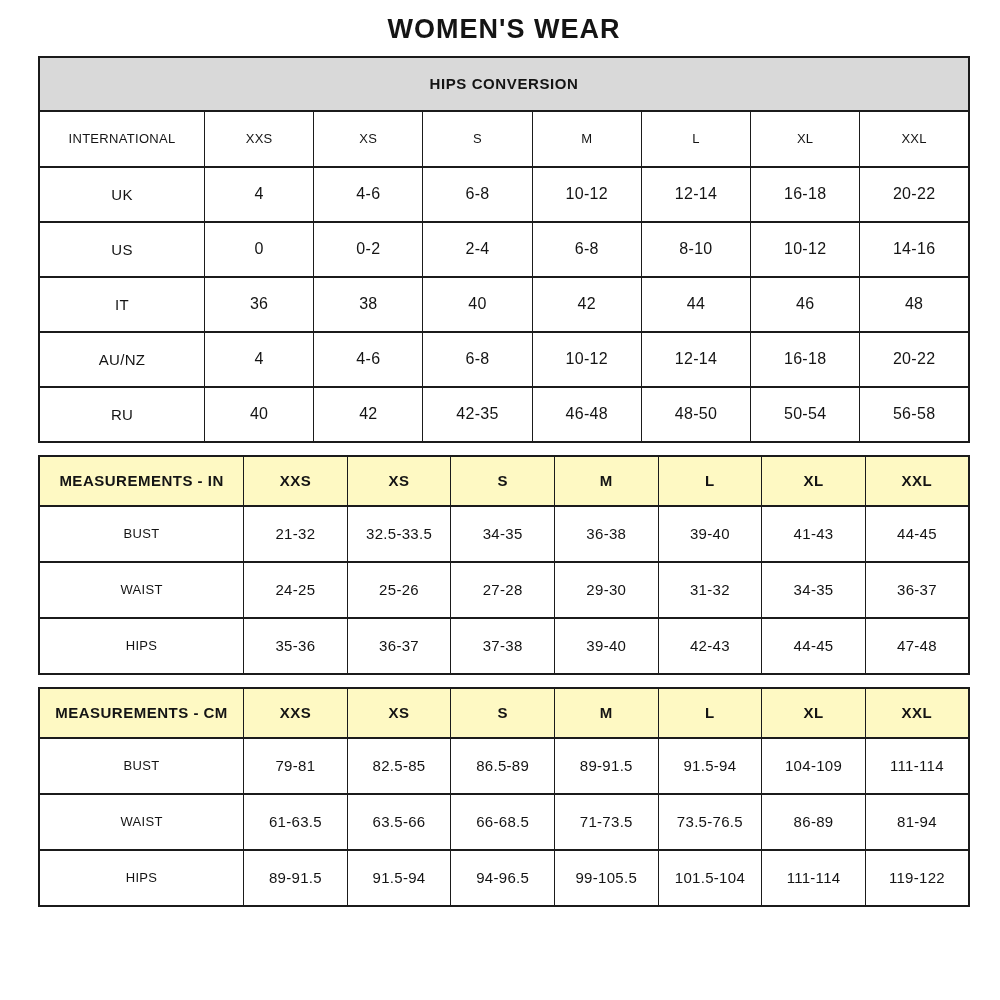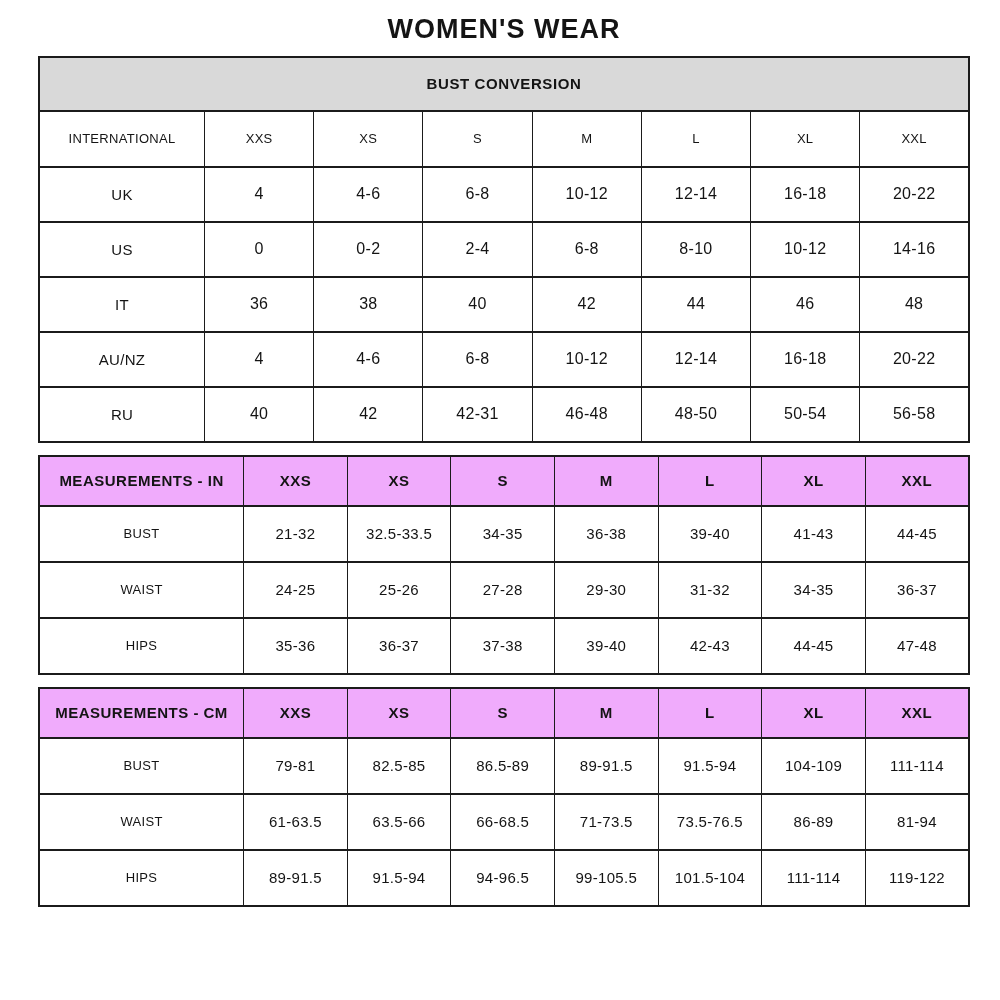--- a/index.html
+++ b/index.html
@@ -47,21 +47,21 @@
   table.conv tr.cols td {
     height: 56px;
     font-size: 13px;
     font-weight: normal;
   }
   table.conv tbody td { height: 55px; font-size: 16px; border-radius: 6px; }
   table.conv td.row-label { font-size: 15px; }
   
   table.meas { margin-top: 12px; }
   table.meas tr.cols td {
-    background: #f0abfc;
+    background: #fef9c3;
     font-weight: bold;
     font-size: 15px;
     height: 50px;
     letter-spacing: 0.5px;
   }
   table.meas tbody td { height: 56px; font-size: 15px; }
   table.meas tbody td.row-label { font-size: 13px; }
   
   table.conv col.col-label { width: 17.8%; }
   table.meas col.col-label { width: 22%; }
@@ -78,21 +78,21 @@
         <col class="col-size">
         <col class="col-size">
         <col class="col-size">
         <col class="col-size">
         <col class="col-size">
         <col class="col-size">
         <col class="col-size">
       </colgroup>
       <thead>
         <tr class="title-bar">
-          <td colspan="8">BUST CONVERSION</td>
+          <td colspan="8">HIPS CONVERSION</td>
         </tr>
         <tr class="cols">
           <td class="row-label">INTERNATIONAL</td>
           <td>XXS</td>
           <td>XS</td>
           <td>S</td>
           <td>M</td>
           <td>L</td>
           <td>XL</td>
           <td>XXL</td>
@@ -136,21 +136,21 @@
           <td>6-8</td>
           <td>10-12</td>
           <td>12-14</td>
           <td>16-18</td>
           <td>20-22</td>
         </tr>
         <tr>
           <td class="row-label">RU</td>
           <td>40</td>
           <td>42</td>
-          <td>42-31</td>
+          <td>42-35</td>
           <td>46-48</td>
           <td>48-50</td>
           <td>50-54</td>
           <td>56-58</td>
         </tr>
       </tbody>
     </table>
 
   <table class="meas">
       <colgroup>

